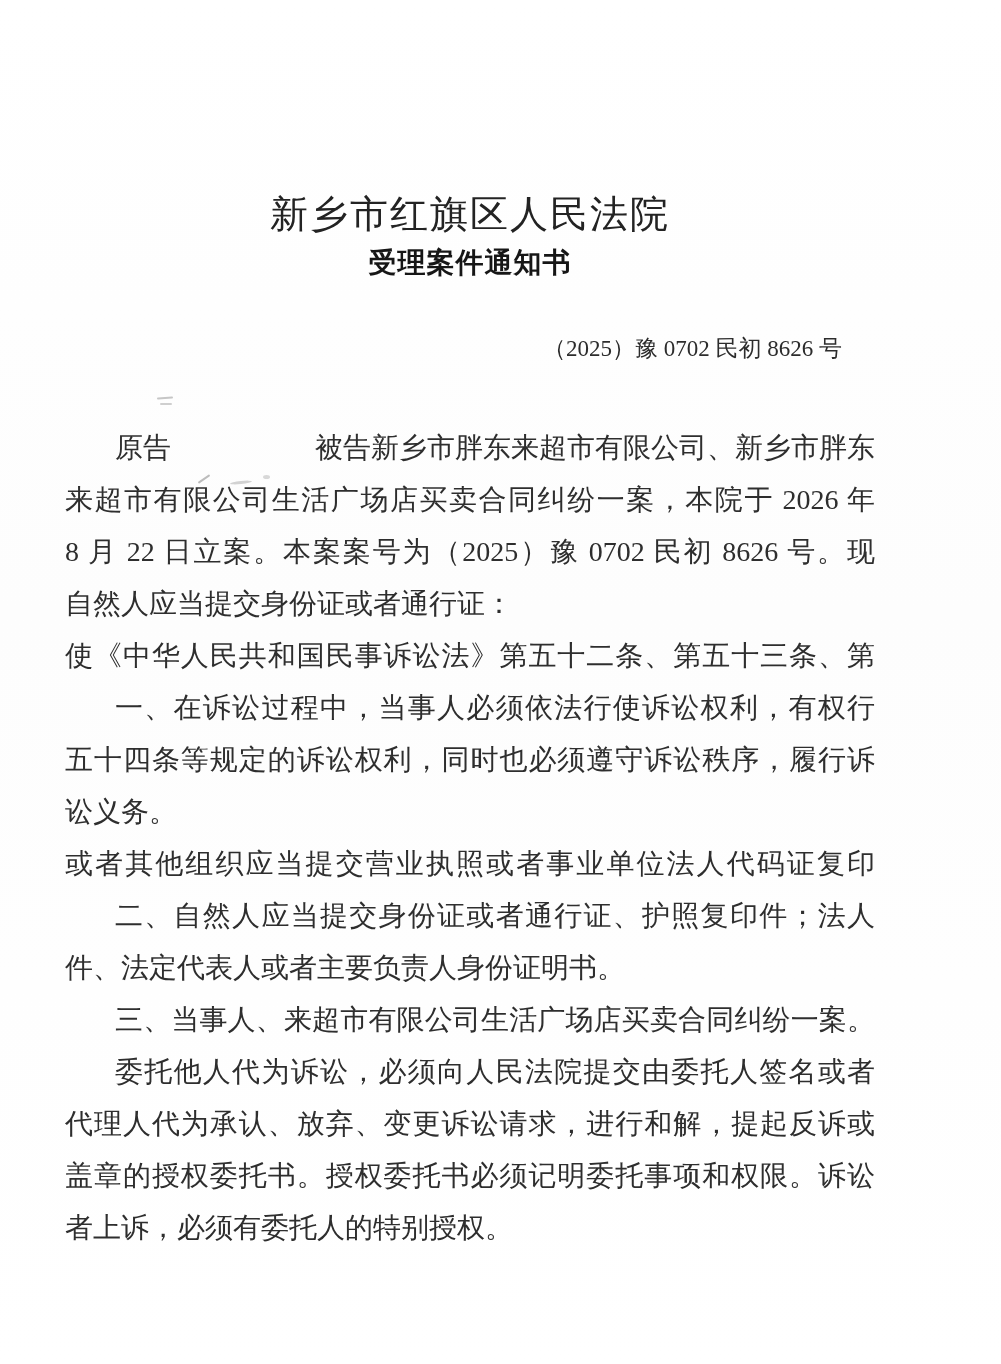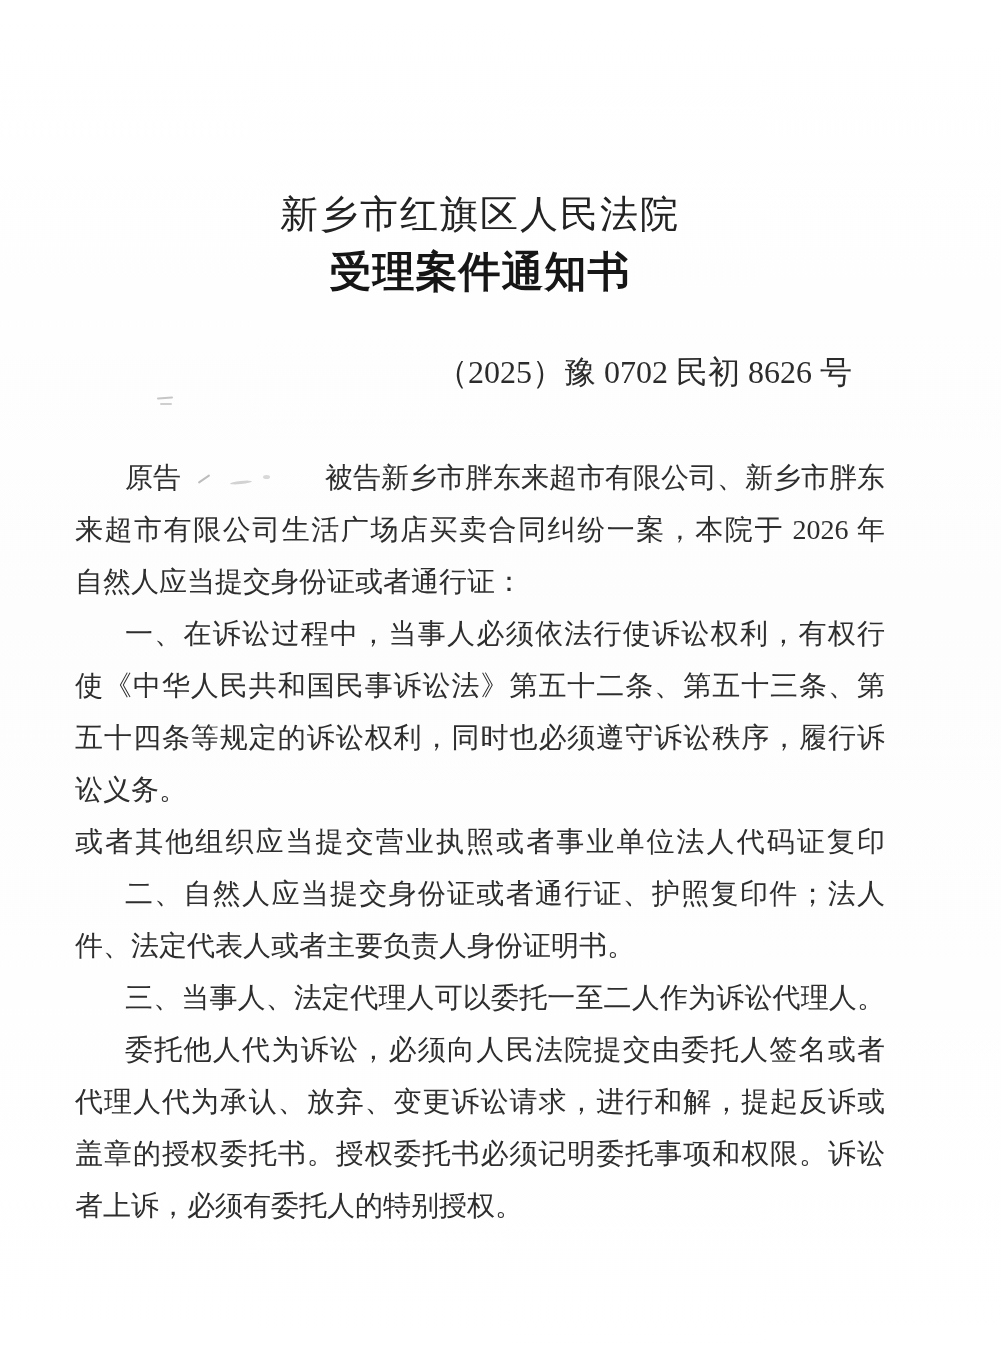--- a/index.html
+++ b/index.html
@@ -6,47 +6,47 @@
   .page {
     position: relative;
     width: 1001px;
     height: 1364px;
     background: linear-gradient(180deg, #ffffff 0%, #fdfdfd 45%, #ffffff 100%);
     font-family: "Liberation Serif", "DejaVu Serif", serif;
     overflow: hidden;
   }
   .content {
     position: absolute;
-    left: 75px;
+    left: 65px;
     top: 0;
     width: 810px;
   }
   .court-name {
     margin-top: 190px;
     text-align: center;
     font-size: 38px;
     letter-spacing: 2px;
     line-height: 1.3;
     color: #232323;
     font-weight: 500;
   }
   .doc-title {
     margin-top: 6px;
     text-align: center;
-    font-size: 42px;
+    font-size: 28px;
     font-weight: 700;
     letter-spacing: 1px;
     line-height: 1.3;
     color: #161616;
   }
   .case-number {
     margin-top: 52px;
     text-align: right;
     padding-right: 33px;
-    font-size: 32px;
+    font-size: 23px;
     line-height: 1.3;
     color: #2c2c2c;
   }
   .doc-body { margin-top: 58px; }
   .bline {
     height: 52px;
     line-height: 52px;
     font-size: 28px;
     color: #2e2e2e;
     white-space: nowrap;
@@ -74,29 +74,30 @@
     <div class="doc-title">受理案件通知书</div>
     <div class="case-number">（2025）豫 0702 民初 8626 号</div>
 
     <div class="doc-body">
       <div class="bline split">
         <span class="seg">原告</span>
         <span class="gap"></span>
         <span class="seg">被告新乡市胖东来超市有限公司、新乡市胖东</span>
       </div>
       <div class="bline just">来超市有限公司生活广场店买卖合同纠纷一案，本院于 2026 年</div>
+      <div class="bline just">8 月 22 日立案。本案案号为（2025）豫 0702 民初 8626 号。现</div>
       <div class="bline">自然人应当提交身份证或者通行证：</div>
+      <div class="bline just">使《中华人民共和国民事诉讼法》第五十二条、第五十三条、第</div>
       <div class="bline indent just">一、在诉讼过程中，当事人必须依法行使诉讼权利，有权行</div>
-      <div class="bline just">使《中华人民共和国民事诉讼法》第五十二条、第五十三条、第</div>
       <div class="bline just">五十四条等规定的诉讼权利，同时也必须遵守诉讼秩序，履行诉</div>
       <div class="bline">讼义务。</div>
       <div class="bline just">或者其他组织应当提交营业执照或者事业单位法人代码证复印</div>
       <div class="bline indent just">二、自然人应当提交身份证或者通行证、护照复印件；法人</div>
       <div class="bline">件、法定代表人或者主要负责人身份证明书。</div>
-      <div class="bline indent just">三、当事人、法定代理人可以委托一至二人作为诉讼代理人。</div>
+      <div class="bline indent just">三、当事人、来超市有限公司生活广场店买卖合同纠纷一案。</div>
       <div class="bline indent just">委托他人代为诉讼，必须向人民法院提交由委托人签名或者</div>
       <div class="bline just">代理人代为承认、放弃、变更诉讼请求，进行和解，提起反诉或</div>
       <div class="bline just">盖章的授权委托书。授权委托书必须记明委托事项和权限。诉讼</div>
       <div class="bline">者上诉，必须有委托人的特别授权。</div>
     </div>
   </div>
 
   <div class="smudge sm-a1"></div>
   <div class="smudge sm-a2"></div>
   <div class="smudge sm-b"></div>

